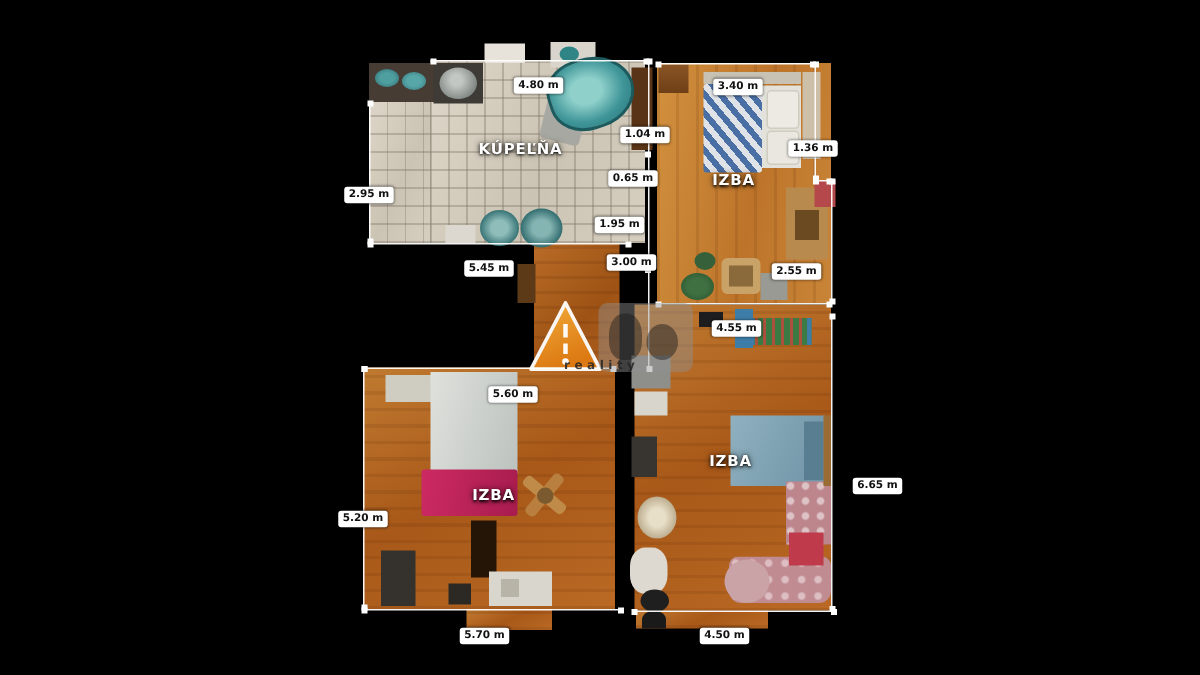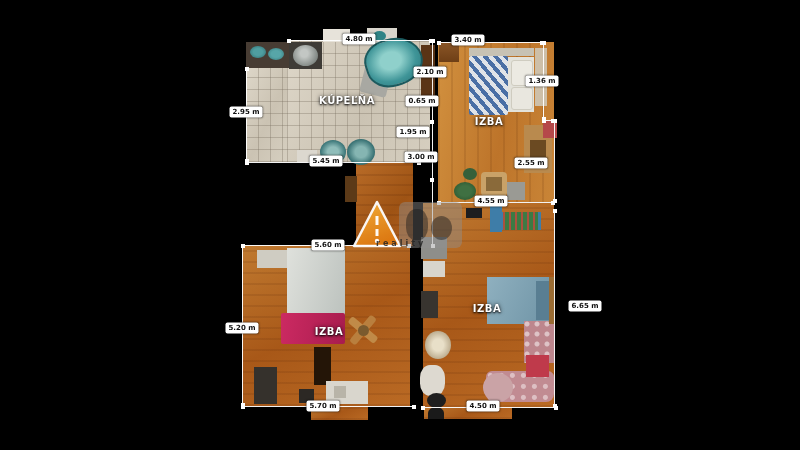--- a/index.html
+++ b/index.html
@@ -25,21 +25,21 @@
   
   .mline{position:absolute;background:rgba(255,255,255,0.95);z-index:20;}
   .mline.h{height:1px;} .mline.v{width:1px;}
   .mline::before,.mline::after{content:"";position:absolute;width:4px;height:4px;background:#fff;}
   .mline.h::before{left:-1px;top:-1.5px;} .mline.h::after{right:-1px;top:-1.5px;}
   .mline.v::before{top:-1px;left:-1.5px;} .mline.v::after{bottom:-1px;left:-1.5px;}
   .mtick{position:absolute;width:4px;height:4px;background:#fff;z-index:21;}
 
   .chip{position:absolute;transform:translate(-50%,-50%);background:#fff;color:#111;
         font-size:7px;font-weight:bold;line-height:1;padding:2px 3px;border-radius:2px;
-        white-space:nowrap;z-index:30;box-shadow:0 0 2px rgba(0,0,0,0.6);}
+        white-space:nowrap;z-index:30;box-shadow:0 0 2px rgba(0,0,0,0.6);margin-top:18px;}
   .room-label{position:absolute;transform:translate(-50%,-50%);color:#fff;font-size:10px;
         font-weight:bold;letter-spacing:0.5px;z-index:25;white-space:nowrap;
         text-shadow:0 1px 2px rgba(0,0,0,0.95),0 0 4px rgba(0,0,0,0.7);}
 
   
   .wm{z-index:40;}
   .wm-box{position:absolute;left:399px;top:202px;width:63px;height:46px;border-radius:6px;
           background:rgba(145,145,145,0.45);z-index:40;}
   .wm-glyph{position:absolute;background:rgba(25,25,25,0.45);z-index:41;}
   .wm-reality{position:absolute;left:376px;top:239px;z-index:42;color:rgba(35,35,35,0.85);
@@ -140,29 +140,29 @@
   <div class="mline h" style="left:438px;top:202px;width:116px"></div>
   <div class="mline h" style="left:242px;top:245px;width:168px"></div>
   <div class="mline v" style="left:242px;top:245px;height:161px"></div>
   <div class="mline h" style="left:242px;top:406px;width:173px"></div>
   <div class="mline v" style="left:554px;top:210px;height:197px"></div>
   <div class="mline h" style="left:422px;top:407px;width:135px"></div>
 
   <div class="chip" style="left:359px;top:39px">4.80 m</div>
   <div class="chip" style="left:246px;top:112px">2.95 m</div>
   <div class="chip" style="left:326px;top:161px">5.45 m</div>
-  <div class="chip" style="left:430px;top:72px">2.10 m</div>
+  <div class="chip" style="left:430px;top:72px">1.04 m</div>
   <div class="chip" style="left:422px;top:101px">0.65 m</div>
   <div class="chip" style="left:413px;top:132px">1.95 m</div>
   <div class="chip" style="left:421px;top:157px">3.00 m</div>
-  <div class="chip" style="left:468px;top:40px">3.40 m</div>
+  <div class="chip" style="left:492px;top:40px">3.40 m</div>
   <div class="chip" style="left:542px;top:81px">1.36 m</div>
   <div class="chip" style="left:531px;top:163px">2.55 m</div>
   <div class="chip" style="left:491px;top:201px">4.55 m</div>
-  <div class="chip" style="left:328px;top:245px">5.60 m</div>
+  <div class="chip" style="left:342px;top:245px">5.60 m</div>
   <div class="chip" style="left:242px;top:328px">5.20 m</div>
   <div class="chip" style="left:323px;top:406px">5.70 m</div>
   <div class="chip" style="left:585px;top:306px">6.65 m</div>
   <div class="chip" style="left:483px;top:406px">4.50 m</div>
 
   <svg class="abs wm" style="left:350px;top:198px" width="54" height="52" viewBox="0 0 54 52">
     <defs>
       <linearGradient id="wmg" x1="0" y1="0" x2="0.4" y2="1">
         <stop offset="0" stop-color="#f6b23c"></stop>
         <stop offset="1" stop-color="#e07b12"></stop>

